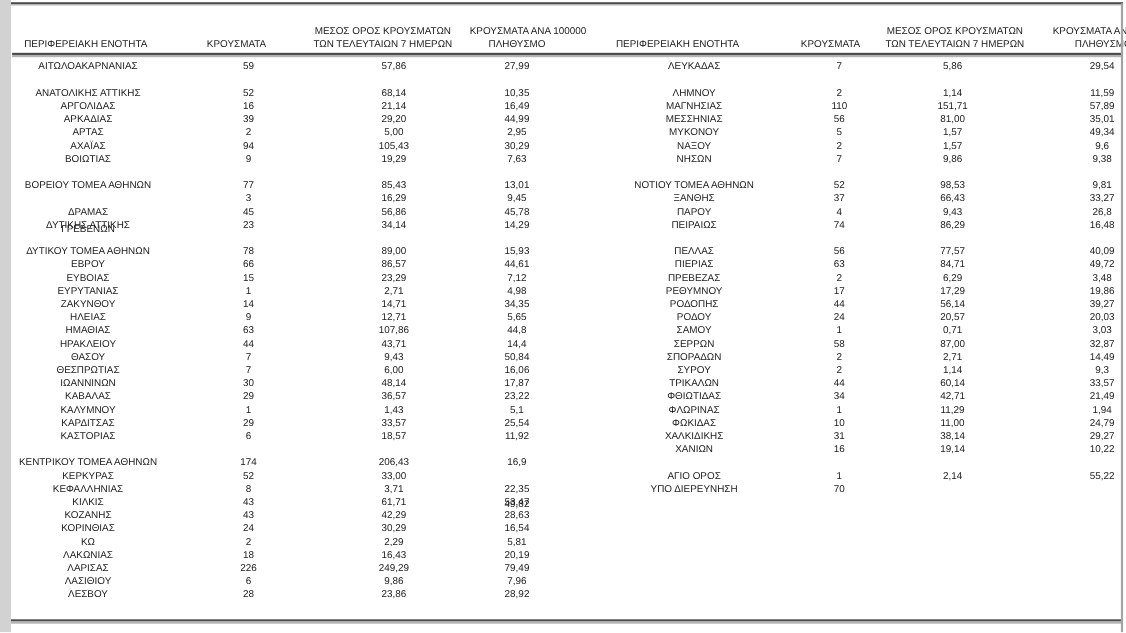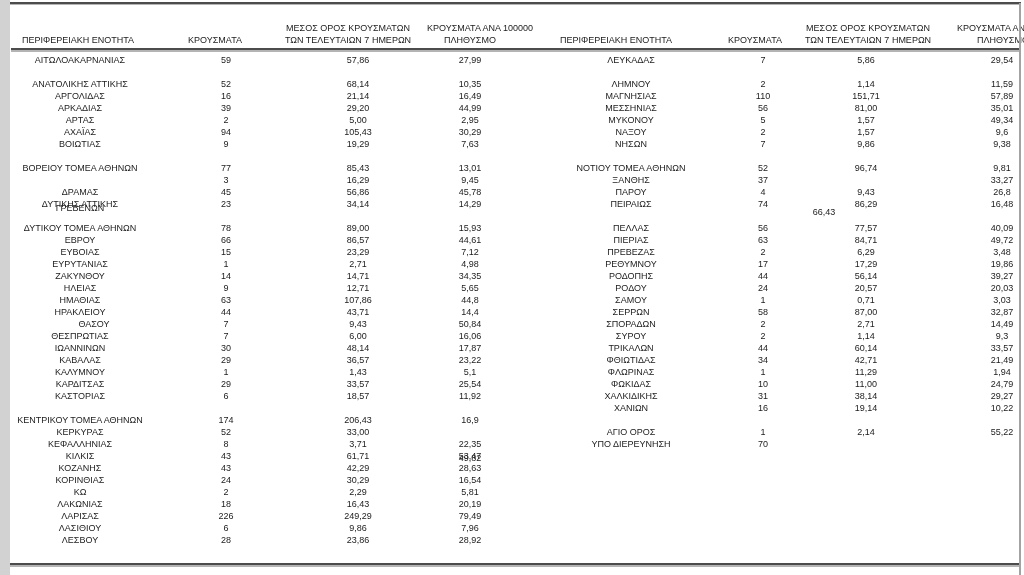--- a/index.html
+++ b/index.html
@@ -191,21 +191,21 @@
         <span class="tcell" style="left: 358px;">107,86</span>
         <span class="tcell" style="left: 470px;">44,8</span>
       </div>
       <div class="trow">
         <span class="tcell" style="left: 80px;">ΗΡΑΚΛΕΙΟΥ</span>
         <span class="tcell" style="left: 226px;">44</span>
         <span class="tcell" style="left: 358px;">43,71</span>
         <span class="tcell" style="left: 470px;">14,4</span>
       </div>
       <div class="trow">
-        <span class="tcell" style="left: 94px; text-align: center;">ΘΑΣΟΥ</span>
+        <span class="tcell" style="left: 80px; text-align: center;">ΘΑΣΟΥ</span>
         <span class="tcell" style="left: 226px;">7</span>
         <span class="tcell" style="left: 358px;">9,43</span>
         <span class="tcell" style="left: 470px;">50,84</span>
       </div>
       <div class="trow">
         <span class="tcell" style="left: 80px;">ΘΕΣΠΡΩΤΙΑΣ</span>
         <span class="tcell" style="left: 226px;">7</span>
         <span class="tcell" style="left: 358px;">6,00</span>
         <span class="tcell" style="left: 470px;">16,06</span>
       </div>
@@ -348,27 +348,27 @@
       <div class="trow">
         <span class="tcell" style="left: 631px;">ΝΗΣΩΝ</span>
         <span class="tcell" style="left: 763px;">7</span>
         <span class="tcell" style="left: 866px;">9,86</span>
         <span class="tcell" style="left: 1002px;">9,38</span>
       </div>
       <div class="trow"></div>
       <div class="trow">
         <span class="tcell" style="left: 631px; text-align: center;">ΝΟΤΙΟΥ ΤΟΜΕΑ ΑΘΗΝΩΝ</span>
         <span class="tcell" style="left: 763px;">52</span>
-        <span class="tcell" style="left: 866px;">96,74</span>
+        <span class="tcell" style="left: 866px;">98,53</span>
         <span class="tcell" style="left: 1002px;">9,81</span>
       </div>
       <div class="trow">
         <span class="tcell" style="left: 631px;">ΞΑΝΘΗΣ</span>
         <span class="tcell" style="left: 763px;">37</span>
-        <span class="tcell" style="left: 824px; margin-top: 32px;">66,43</span>
+        <span class="tcell" style="left: 866px;">66,43</span>
         <span class="tcell" style="left: 1002px;">33,27</span>
       </div>
       <div class="trow">
         <span class="tcell" style="left: 631px;">ΠΑΡΟΥ</span>
         <span class="tcell" style="left: 763px;">4</span>
         <span class="tcell" style="left: 866px;">9,43</span>
         <span class="tcell" style="left: 1002px;">26,8</span>
       </div>
       <div class="trow">
         <span class="tcell" style="left: 631px;">ΠΕΙΡΑΙΩΣ</span>

